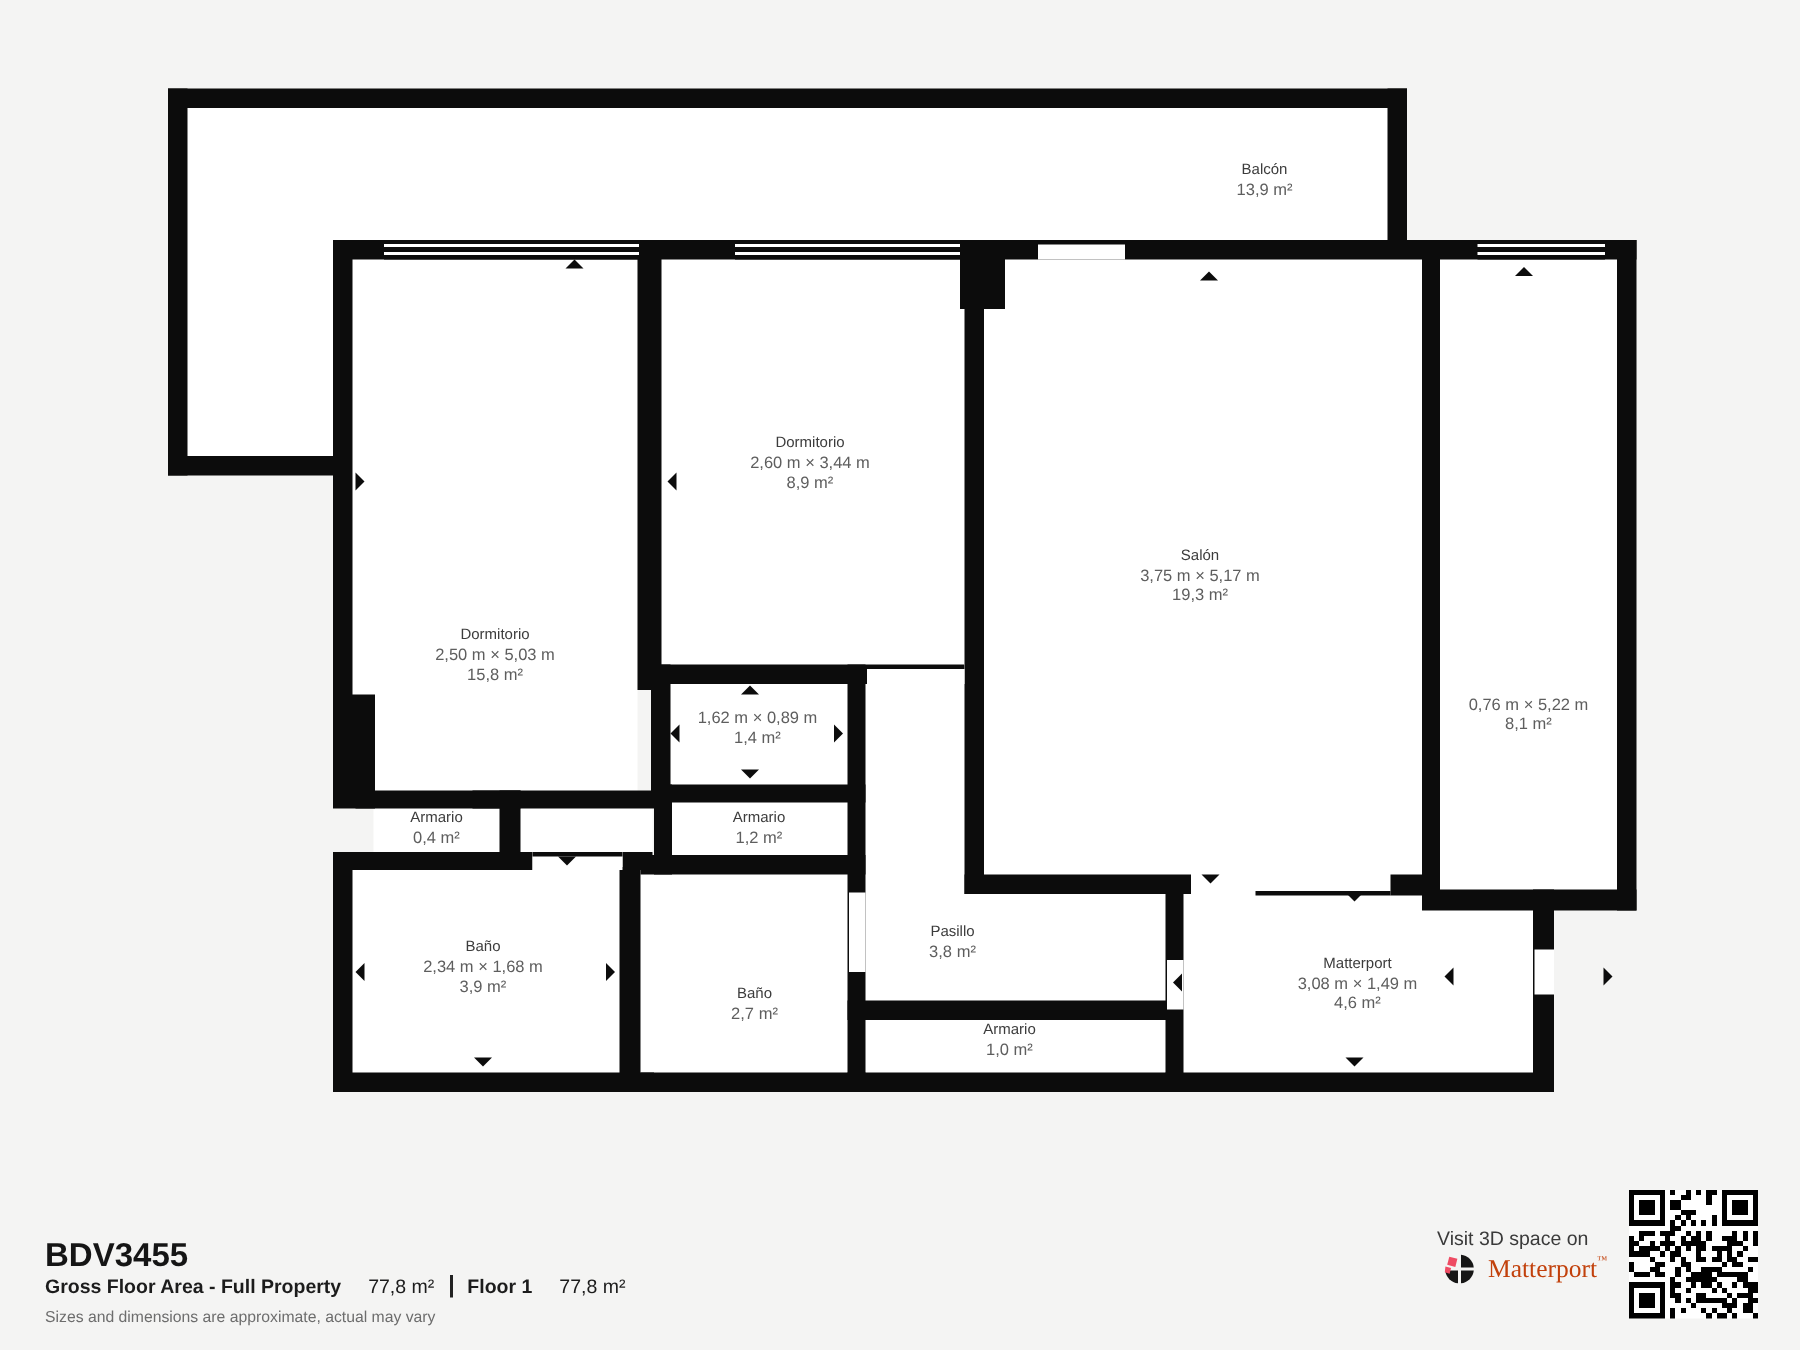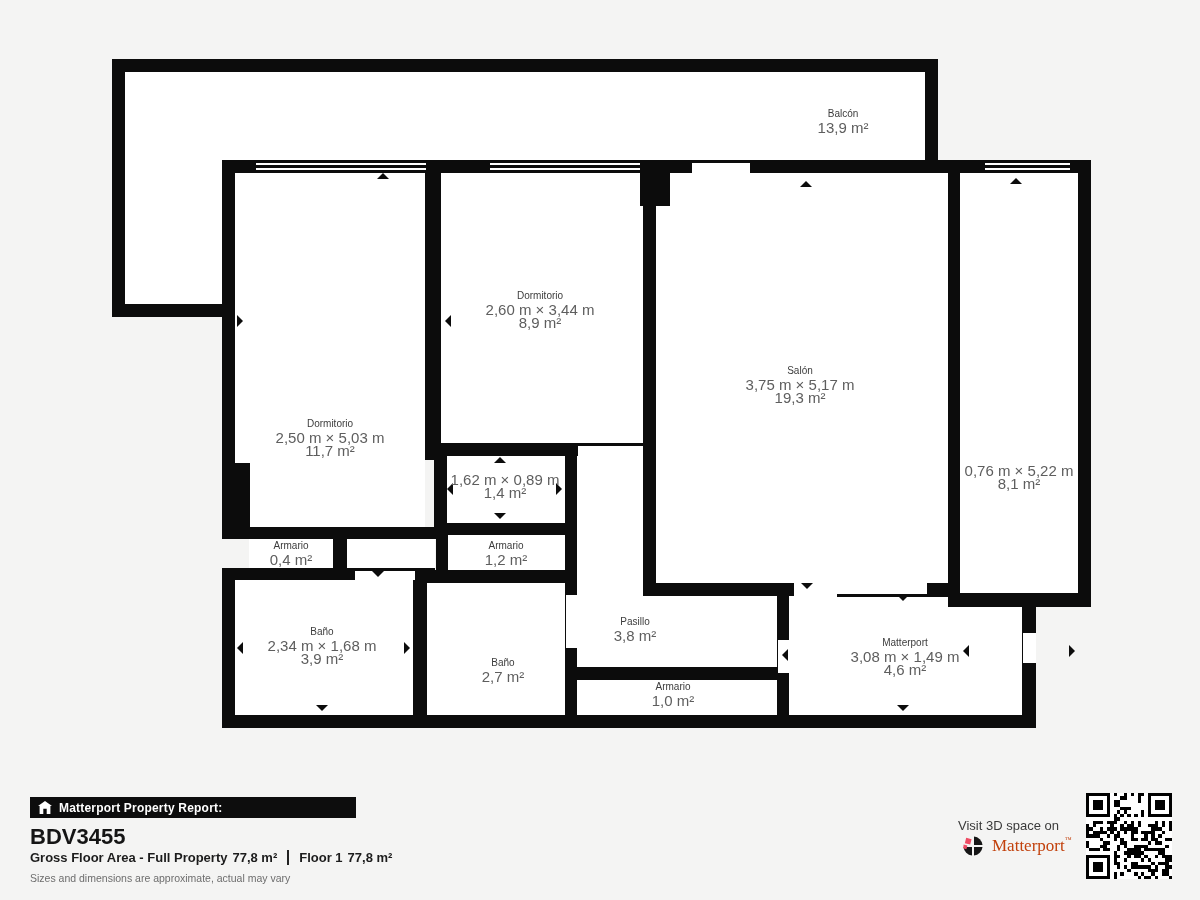--- a/index.html
+++ b/index.html
@@ -13,30 +13,30 @@
     #ffffff 8px,#ffffff 10px,#0c0c0c 10px,#0c0c0c 13px);}
   .gap{position:absolute;background:#ffffff;z-index:3;}
   .thr{position:absolute;background:#0c0c0c;z-index:4;}
   .arrow{position:absolute;width:0;height:0;z-index:4;}
   .ar-up{border-left:6px solid transparent;border-right:6px solid transparent;border-bottom:6px solid #0c0c0c;}
   .ar-down{border-left:6px solid transparent;border-right:6px solid transparent;border-top:6px solid #0c0c0c;}
   .ar-left{border-top:6px solid transparent;border-bottom:6px solid transparent;border-right:6px solid #0c0c0c;}
   .ar-right{border-top:6px solid transparent;border-bottom:6px solid transparent;border-left:6px solid #0c0c0c;}
   .rlabel{position:absolute;transform:translateX(-50%);text-align:center;white-space:nowrap;z-index:6;}
   .rname{font-size:10px;font-weight:normal;color:#3c3c3c;line-height:15px;}
-  .rdims,.rarea{font-size:15px;color:#5e5e5e;line-height:13px;}
+  .rdims,.rarea{font-size:11px;color:#5e5e5e;line-height:13px;}
   
   #footer{position:absolute;left:0;top:780px;width:1200px;height:120px;}
   .black-bar{position:absolute;left:30px;top:17px;width:326px;height:21px;background:#0d0d0d;
     display:flex;align-items:center;padding-left:8px;box-sizing:border-box;}
   .black-bar span{color:#ffffff;font-size:12px;font-weight:bold;margin-left:7px;letter-spacing:.2px;}
   .prop-id{position:absolute;left:30px;top:44px;font-size:22px;font-weight:bold;color:#151515;}
   .area-line{position:absolute;left:30px;top:70px;font-size:13px;color:#1c1c1c;display:flex;align-items:center;}
   .area-line .b{font-weight:bold;}
-  .area-line .v{margin-left:5px;font-weight:bold;}
+  .area-line .v{margin-left:18px;font-weight:normal;}
   .vdiv{display:inline-block;width:2px;height:15px;background:#222;margin:0 10px;}
   .disclaimer{position:absolute;left:30px;top:92px;font-size:10.5px;color:#6d6d6d;}
   .visit{position:absolute;left:958px;top:38px;font-size:13px;color:#3a3a3a;}
   .brandrow{position:absolute;left:962px;top:55px;display:flex;align-items:center;}
   .brandword{font-family:"Liberation Serif",serif;font-size:17px;color:#c2410c;margin-left:8px;}
   .tm{font-size:7px;vertical-align:top;}
   #qr{position:absolute;left:1086px;top:13px;}
 </style>
 </head>
 <body>
@@ -56,21 +56,21 @@
       <div class="rarea">8,9 m²</div>
     </div>
     <div class="rlabel" style="left:800px;top:363px">
       <div class="rname">Salón</div>
       <div class="rdims">3,75 m × 5,17 m</div>
       <div class="rarea">19,3 m²</div>
     </div>
     <div class="rlabel" style="left:330px;top:416px">
       <div class="rname">Dormitorio</div>
       <div class="rdims">2,50 m × 5,03 m</div>
-      <div class="rarea">11,7 m²</div>
+      <div class="rarea">15,8 m²</div>
     </div>
     <div class="rlabel" style="left:1019px;top:464px">
       <div class="rname"></div>
       <div class="rdims">0,76 m × 5,22 m</div>
       <div class="rarea">8,1 m²</div>
     </div>
     <div class="rlabel" style="left:505px;top:473px">
       <div class="rname"></div>
       <div class="rdims">1,62 m × 0,89 m</div>
       <div class="rarea">1,4 m²</div>
@@ -185,26 +185,20 @@
       <div class="arrow ar-right" style="left: 1069px; top: 645px;"></div>
       <div class="arrow ar-down" style="left: 801px; top: 583px;"></div>
       <div class="arrow ar-down" style="left: 897px; top: 595px;"></div>
       <div class="arrow ar-down" style="left: 897px; top: 705px;"></div>
       <div class="arrow ar-left" style="left: 782px; top: 649px;"></div>
       <div class="arrow ar-left" style="left: 445px; top: 315px;"></div>
       <div class="arrow ar-down" style="left: 372px; top: 571px;"></div>
     </div>
 
   <div id="footer">
-    <div class="black-bar">
-      <svg width="14" height="13" viewBox="0 0 14 13">
-        <path d="M7 0 L14 5 L12.4 5 L12.4 13 L8.7 13 L8.7 7.8 L5.3 7.8 L5.3 13 L1.6 13 L1.6 5 L0 5 Z" fill="#ffffff"></path>
-      </svg>
-      <span>Matterport Property Report:</span>
-    </div>
     <div class="prop-id">BDV3455</div>
     <div class="area-line">
       <span class="b">Gross Floor Area - Full Property</span>
       <span class="v">77,8 m²</span>
       <span class="vdiv"></span>
       <span class="b">Floor 1</span>
       <span class="v">77,8 m²</span>
     </div>
     <div class="disclaimer">Sizes and dimensions are approximate, actual may vary</div>
     <div class="visit">Visit 3D space on</div>

